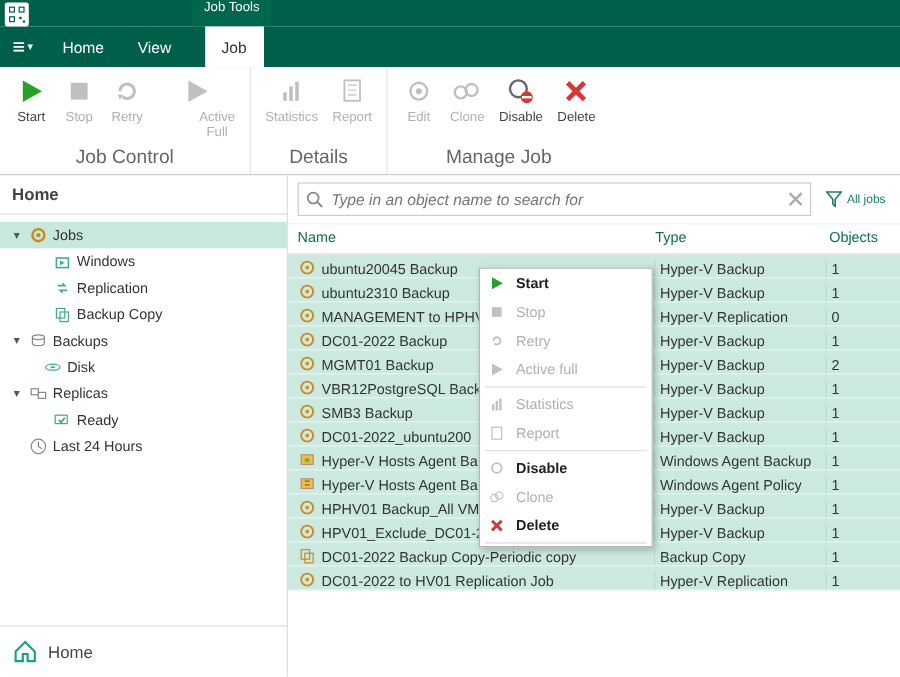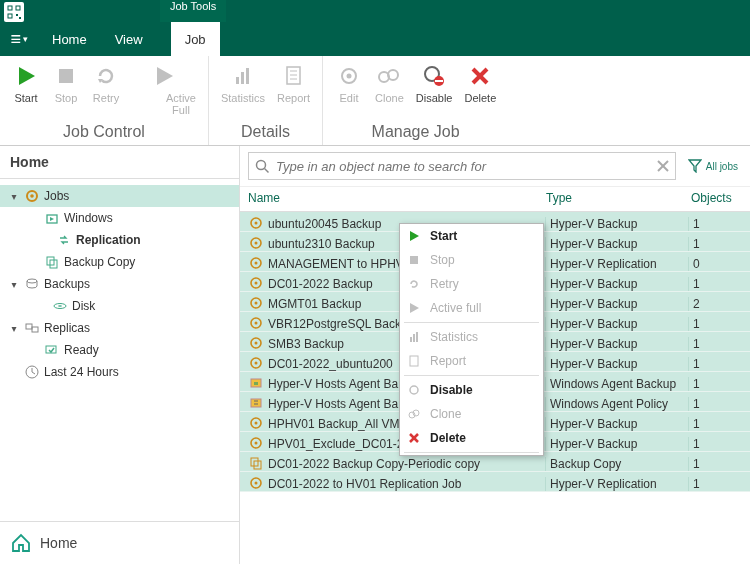--- a/index.html
+++ b/index.html
@@ -224,50 +224,50 @@
         <div class="tnode" style="padding-left: 28px;">
           <span class="exp"></span>
           <span class="tic">
             <svg width="16" height="16">
               <rect x="3" y="5" width="10" height="8" fill="none" stroke="#4a8" stroke-width="1.3"></rect>
               <polygon points="6,7 10,9 6,11" fill="#4a8"></polygon>
             </svg>
           </span>
           <span>Windows</span>
         </div>
-        <div class="tnode" style="padding-left: 40px; font-weight: bold;">
-          <span class="exp"></span>
-          <span class="tic">
-            <svg width="16" height="16">
-              <path d="M4 6 h6 l-2 -2 M12 10 h-6 l2 2" stroke="#4a8" stroke-width="1.3" fill="none"></path>
-            </svg>
-          </span>
-          <span>Replication</span>
-        </div>
         <div class="tnode" style="padding-left: 28px;">
           <span class="exp"></span>
           <span class="tic">
             <svg width="16" height="16">
+              <path d="M4 6 h6 l-2 -2 M12 10 h-6 l2 2" stroke="#4a8" stroke-width="1.3" fill="none"></path>
+            </svg>
+          </span>
+          <span>Replication</span>
+        </div>
+        <div class="tnode" style="padding-left: 28px;">
+          <span class="exp"></span>
+          <span class="tic">
+            <svg width="16" height="16">
               <rect x="3" y="3" width="7" height="8" fill="none" stroke="#4a8"></rect>
               <rect x="6" y="6" width="7" height="8" fill="none" stroke="#4a8"></rect>
             </svg>
           </span>
           <span>Backup Copy</span>
         </div>
         <div class="tnode" style="padding-left: 8px;">
           <span class="exp">▾</span>
           <span class="tic">
             <svg width="16" height="16">
               <ellipse cx="8" cy="5" rx="5" ry="2" fill="none" stroke="#888"></ellipse>
               <path d="M3 5 v5 a5 2 0 0 0 10 0 v-5" fill="none" stroke="#888"></path>
             </svg>
           </span>
           <span>Backups</span>
         </div>
-        <div class="tnode" style="padding-left: 36px;">
+        <div class="tnode" style="padding-left: 20px;">
           <span class="exp"></span>
           <span class="tic">
             <svg width="16" height="16">
               <ellipse cx="8" cy="8" rx="6" ry="2.5" fill="none" stroke="#4a8"></ellipse>
               <ellipse cx="8" cy="8" rx="2" ry="0.8" fill="#4a8"></ellipse>
             </svg>
           </span>
           <span>Disk</span>
         </div>
         <div class="tnode" style="padding-left: 8px;">

